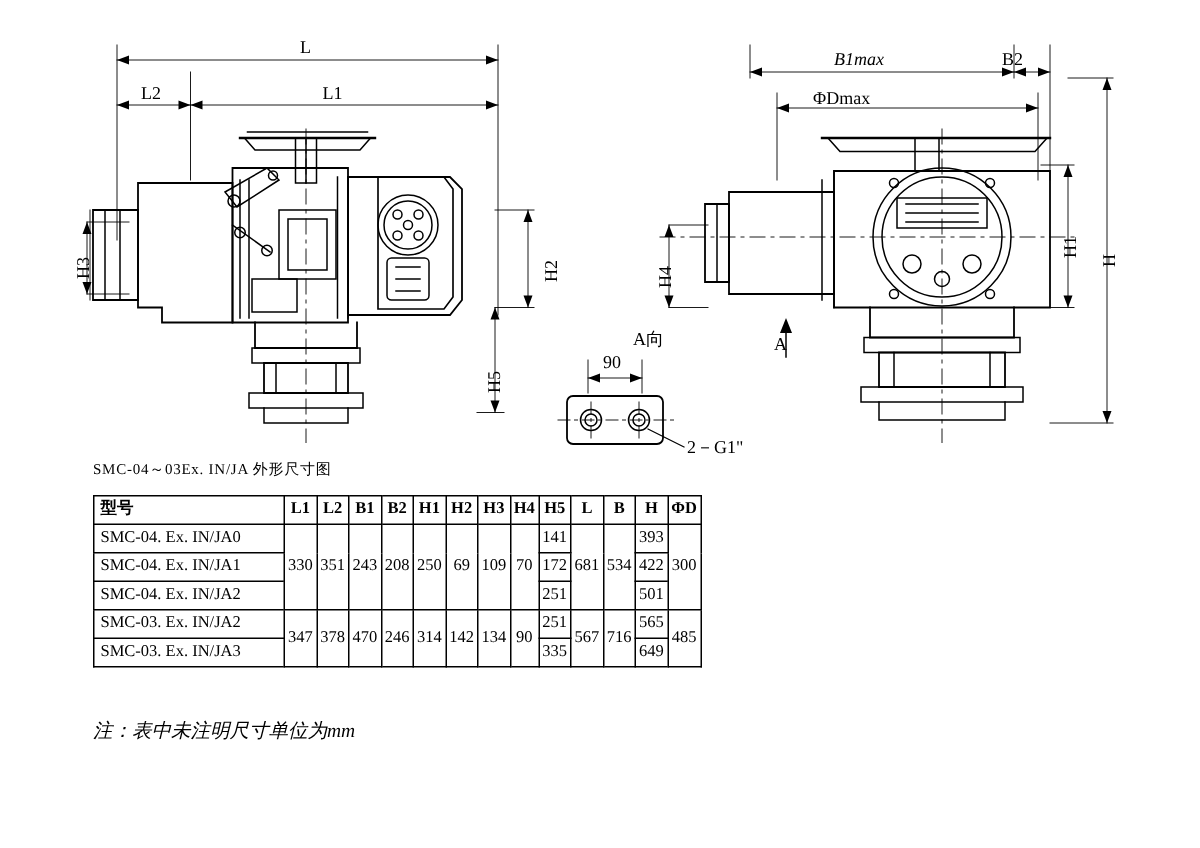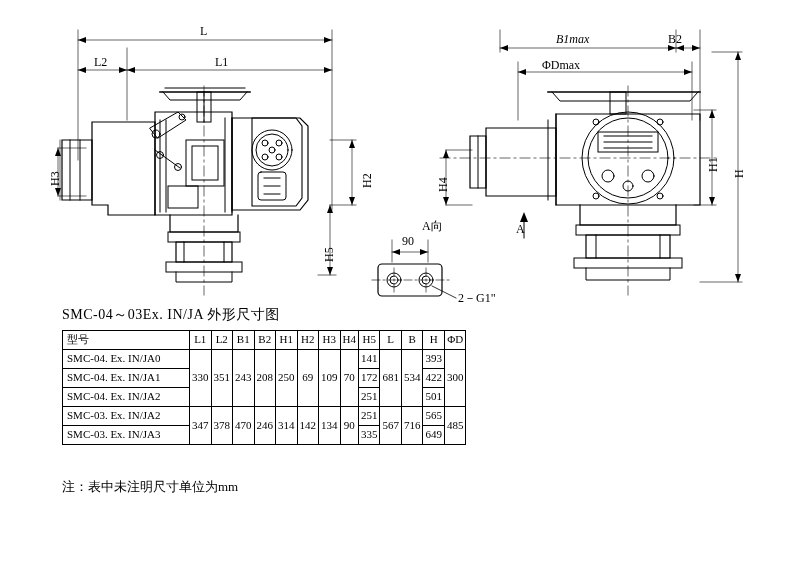--- a/index.html
+++ b/index.html
@@ -6,43 +6,43 @@
   body{
     width:800px;height:565px;background:#ffffff;
     font-family:"Liberation Serif",serif;color:#000;
     position:relative;overflow:hidden;
   }
   .wrap{position:absolute;left:0;top:0;width:800px;height:565px;}
   svg.draw{position:absolute;left:0;top:0;width:800px;height:565px;}
 
   .title{
     position:absolute;left:62px;top:306px;
-    font-size:14px;letter-spacing:0.5px;white-space:nowrap;text-align:right;
+    font-size:10px;letter-spacing:0.5px;white-space:nowrap;text-align:right;
   }
   .note{
     position:absolute;left:62px;top:478px;
-    font-size:13px;white-space:nowrap;
+    font-size:13px;white-space:nowrap;font-style:italic;
   }
   table.spec{
     position:absolute;left:62px;top:330px;
     border-collapse:collapse;
     font-size:11px;
     font-family:"Liberation Serif",serif;
   }
   table.spec td{
     border:1px solid #000;
     text-align:center;
     padding:1px 2px;
     line-height:1.05;
     height:16px;
   }
   table.spec td.model{
     text-align:left;padding-left:4px;white-space:nowrap;width:120px;
   }
-  table.spec td.hdr{font-weight:normal;}
+  table.spec td.hdr{font-weight:bold;}
   .lbl{position:absolute;font-size:12px;white-space:nowrap;}
   .lbl.rot{transform-origin:left top;}
 </style>
 </head>
 <body>
 
 <div class="wrap">
 
   <svg class="draw" viewBox="0 0 800 565">
     <g fill="none" stroke="#000" stroke-width="1" stroke-linecap="square">

